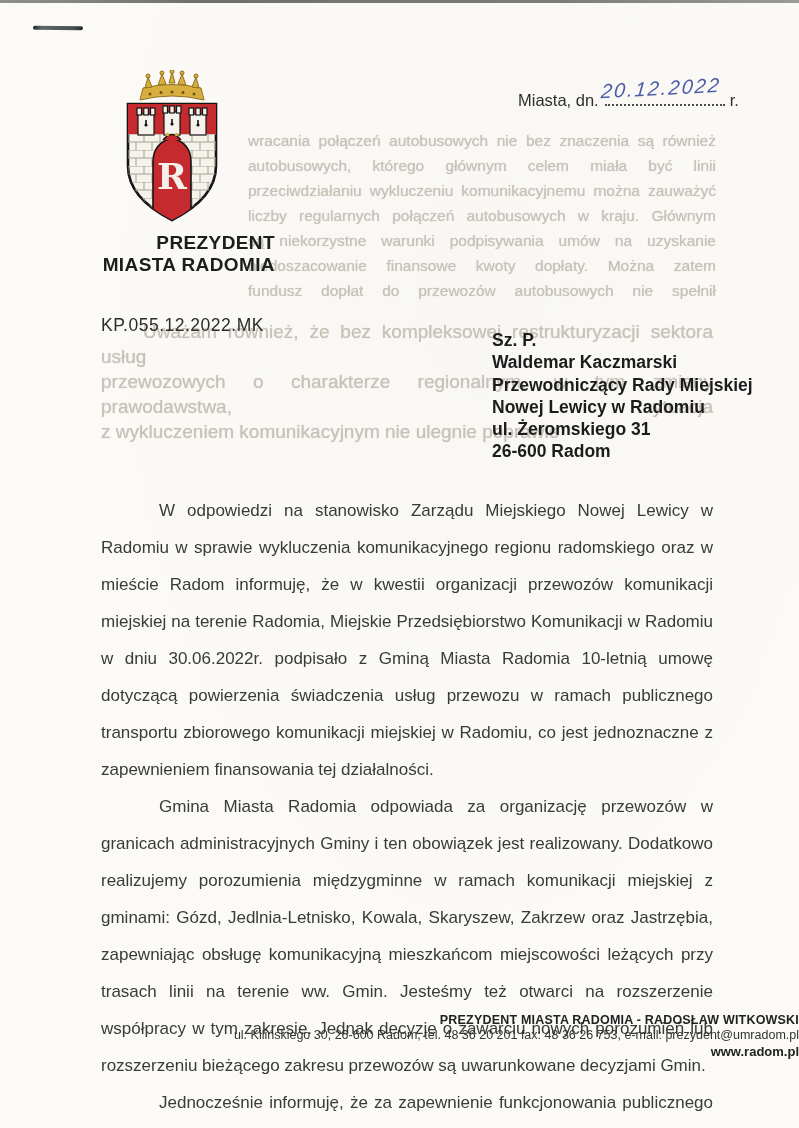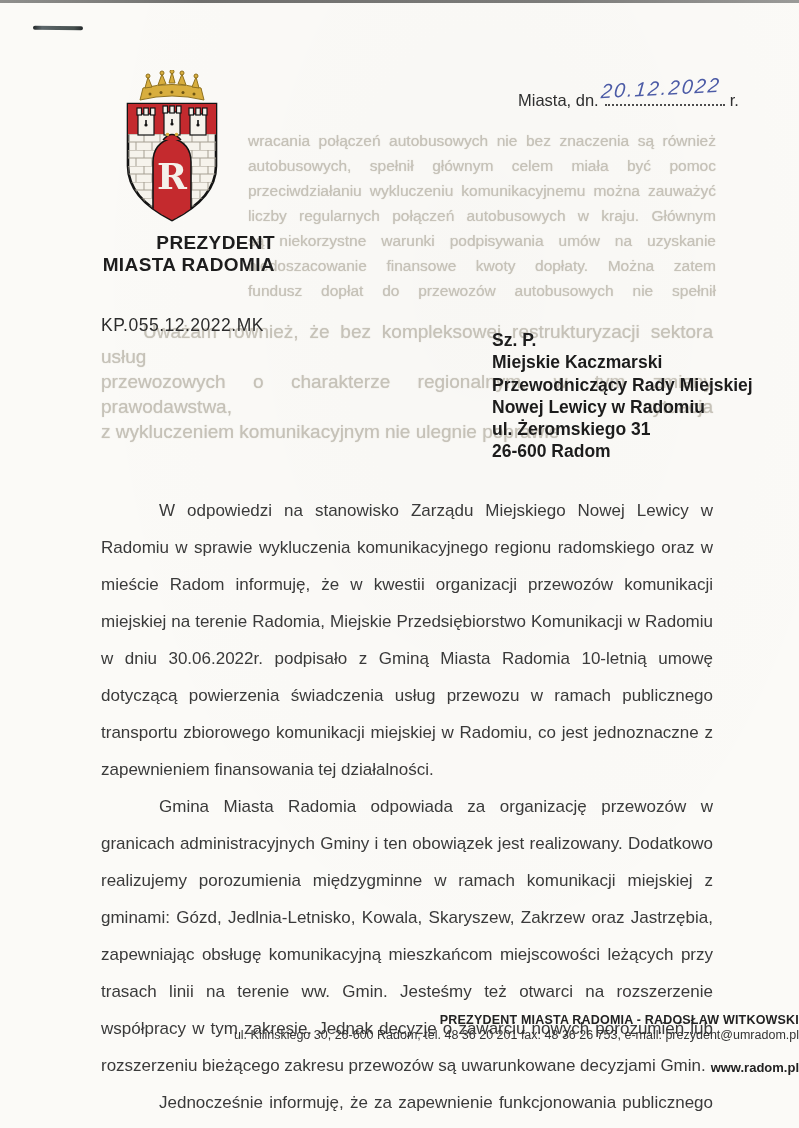--- a/index.html
+++ b/index.html
@@ -54,33 +54,33 @@
 
   .body-text {
     position:absolute; left:101px; top:492px; width:612px;
     font-size:17px; line-height:37px; color:#3a3a3a; text-align:justify;
   }
   .body-text p { margin:0; text-indent:58px; }
 
   .footer { position:absolute; left:0; top:1013px; width:100%; text-align:right; color:#222; }
   .footer-signature { font-size:12.5px; font-weight:bold; letter-spacing:.2px; }
   .footer-contact  { font-size:12.5px; margin-top:1px; color:#333; }
-  .footer-website  { font-size:13px; font-weight:bold; margin-top:18px; }
+  .footer-website  { font-size:13px; font-weight:bold; margin-top:2px; }
 </style>
 </head>
 <body>
 
 <div class="page">
 
   <div class="scan-edge-top"></div>
   <div class="staple"></div>
 
   <div class="ghost ghost-1">
     <div class="ghost-line">wracania połączeń autobusowych nie bez znaczenia są również</div>
-    <div class="ghost-line">autobusowych, spełnił głównym celem miała być pomoc</div>
+    <div class="ghost-line">autobusowych, którego głównym celem miała być linii</div>
     <div class="ghost-line">przeciwdziałaniu wykluczeniu komunikacyjnemu można zauważyć</div>
     <div class="ghost-line">liczby regularnych połączeń autobusowych w kraju. Głównym</div>
     <div class="ghost-line">są niekorzystne warunki podpisywania umów na uzyskanie</div>
     <div class="ghost-line">niedoszacowanie finansowe kwoty dopłaty. Można zatem</div>
     <div class="ghost-line">fundusz dopłat do przewozów autobusowych nie spełnił</div>
   </div>
   <div class="ghost ghost-2">
     <div class="ghost-line indent">Uważam również, że bez kompleksowej restrukturyzacji sektora usług</div>
     <div class="ghost-line">przewozowych o charakterze regionalnym, w tym zmiany prawodawstwa, sytuacja</div>
     <div class="ghost-line left">z wykluczeniem komunikacyjnym nie ulegnie poprawie</div>
@@ -168,21 +168,21 @@
     <div>MIASTA RADOMIA</div>
   </div>
   <div class="reference">KP.055.12.2022.MK</div>
 
   <div class="date-row">
     <span>Miasta, dn.</span><span class="dotted"><span class="handwriting">20.12.2022</span></span><span>r.</span>
   </div>
 
   <div class="recipient">
     <div>Sz. P.</div>
-    <div>Miejskie Kaczmarski</div>
+    <div>Waldemar Kaczmarski</div>
     <div>Przewodniczący Rady Miejskiej</div>
     <div>Nowej Lewicy w Radomiu</div>
     <div>ul. Żeromskiego 31</div>
     <div>26-600 Radom</div>
   </div>
 
   <div class="body-text">
     <p>W odpowiedzi na stanowisko Zarządu Miejskiego Nowej Lewicy w Radomiu w sprawie wykluczenia komunikacyjnego regionu radomskiego oraz w mieście Radom informuję, że w kwestii organizacji przewozów komunikacji miejskiej na terenie Radomia, Miejskie Przedsiębiorstwo Komunikacji w Radomiu w dniu 30.06.2022r. podpisało z Gminą Miasta Radomia 10-letnią umowę dotyczącą powierzenia świadczenia usług przewozu w ramach publicznego transportu zbiorowego komunikacji miejskiej w Radomiu, co jest jednoznaczne z zapewnieniem finansowania tej działalności.</p>
     <p>Gmina Miasta Radomia odpowiada za organizację przewozów w granicach administracyjnych Gminy i ten obowiązek jest realizowany. Dodatkowo realizujemy porozumienia międzygminne w ramach komunikacji miejskiej z gminami: Gózd, Jedlnia-Letnisko, Kowala, Skaryszew, Zakrzew oraz Jastrzębia, zapewniając obsługę komunikacyjną mieszkańcom miejscowości leżących przy trasach linii na terenie ww. Gmin. Jesteśmy też otwarci na rozszerzenie współpracy w tym zakresie. Jednak decyzje o zawarciu nowych porozumień lub rozszerzeniu bieżącego zakresu przewozów są uwarunkowane decyzjami Gmin.</p>
     <p>Jednocześnie informuję, że za zapewnienie funkcjonowania publicznego transportu zbiorowego w zakresie przewozów autobusowych o charakterze użyteczności publicznej odpowiadają właściwe ze względu na obszar działania lub zasięg przewozów jednostki samorządu terytorialnego. W związku z powyższym podjęcie działań w celu przywrócenia przewozów w miejscowościach, w których usługę przewozów realizowała spółka PKS Radom, należy do właściwych dla danego regionu samorządów lub powiatu.</p>

